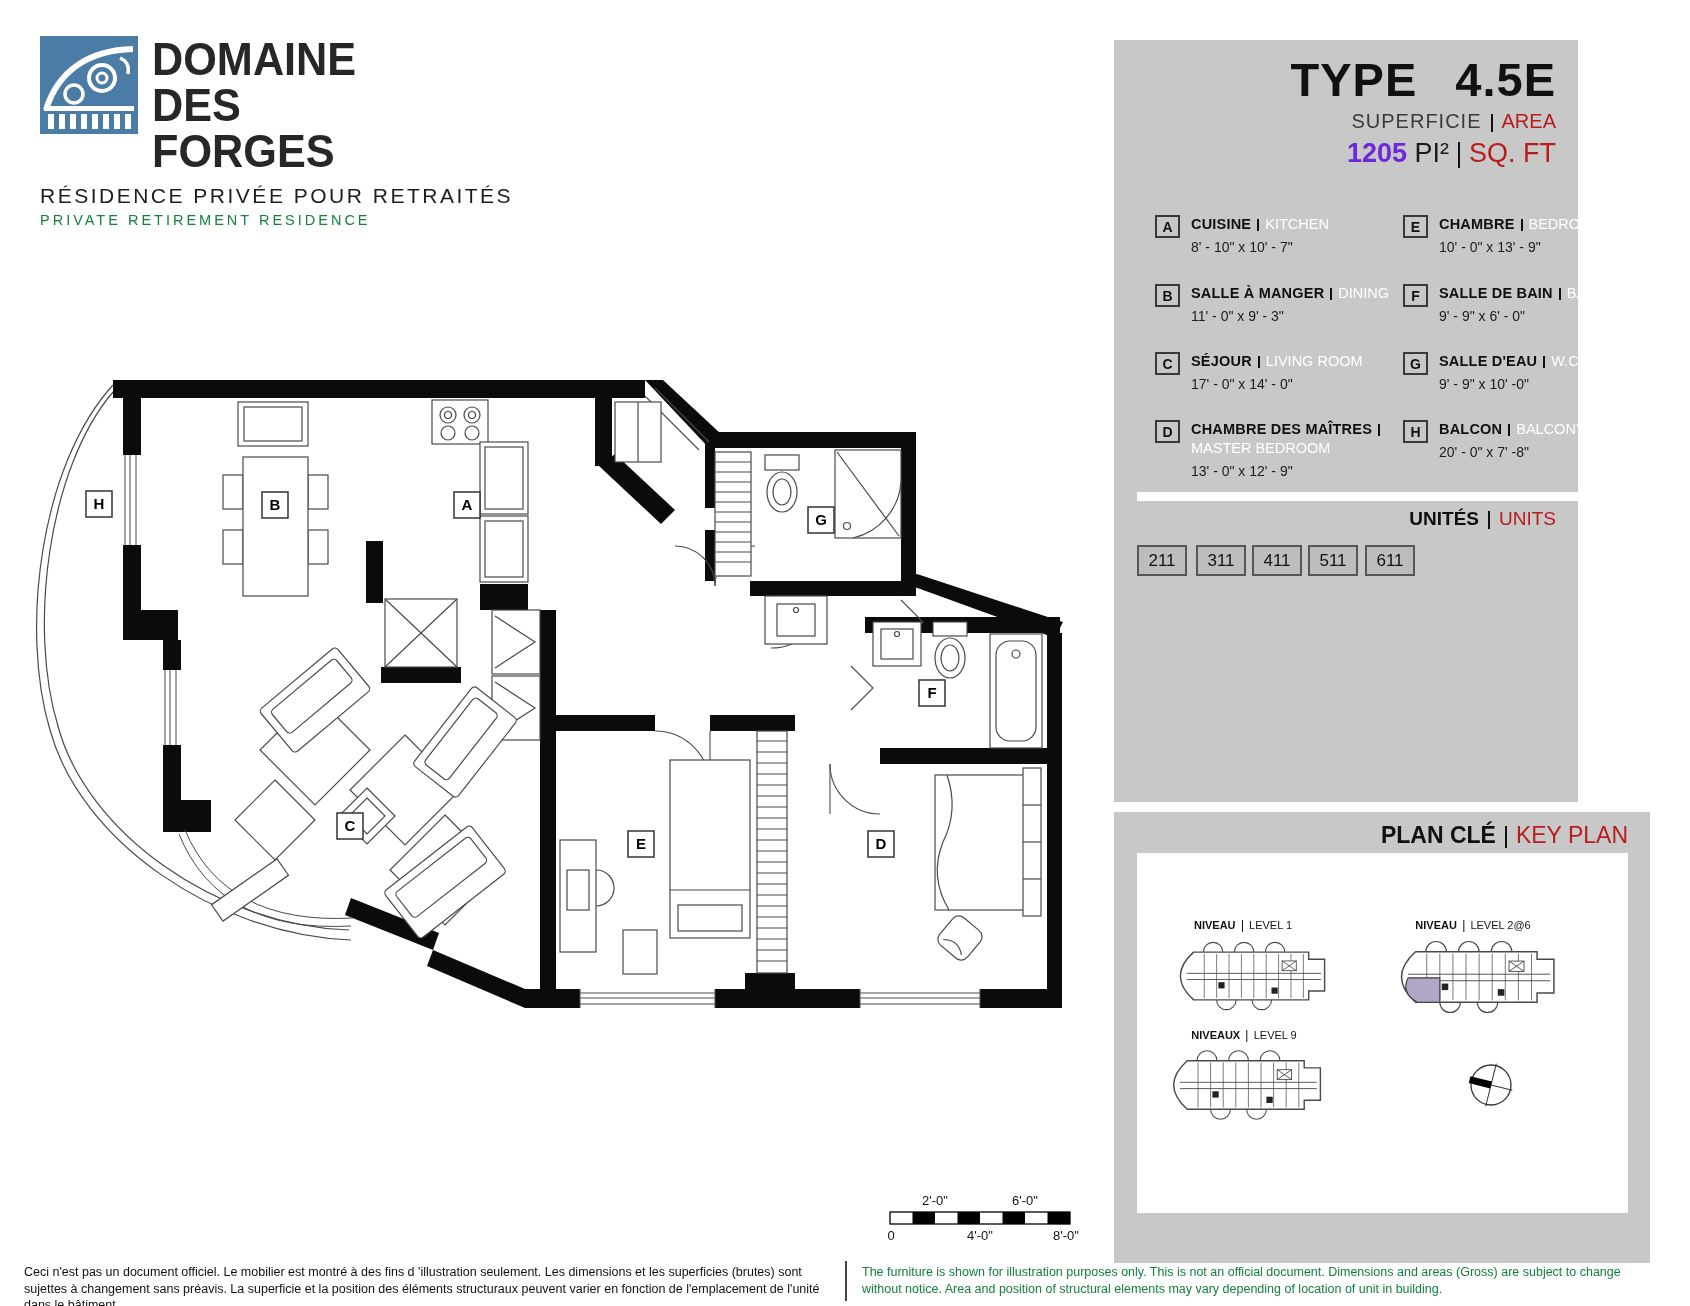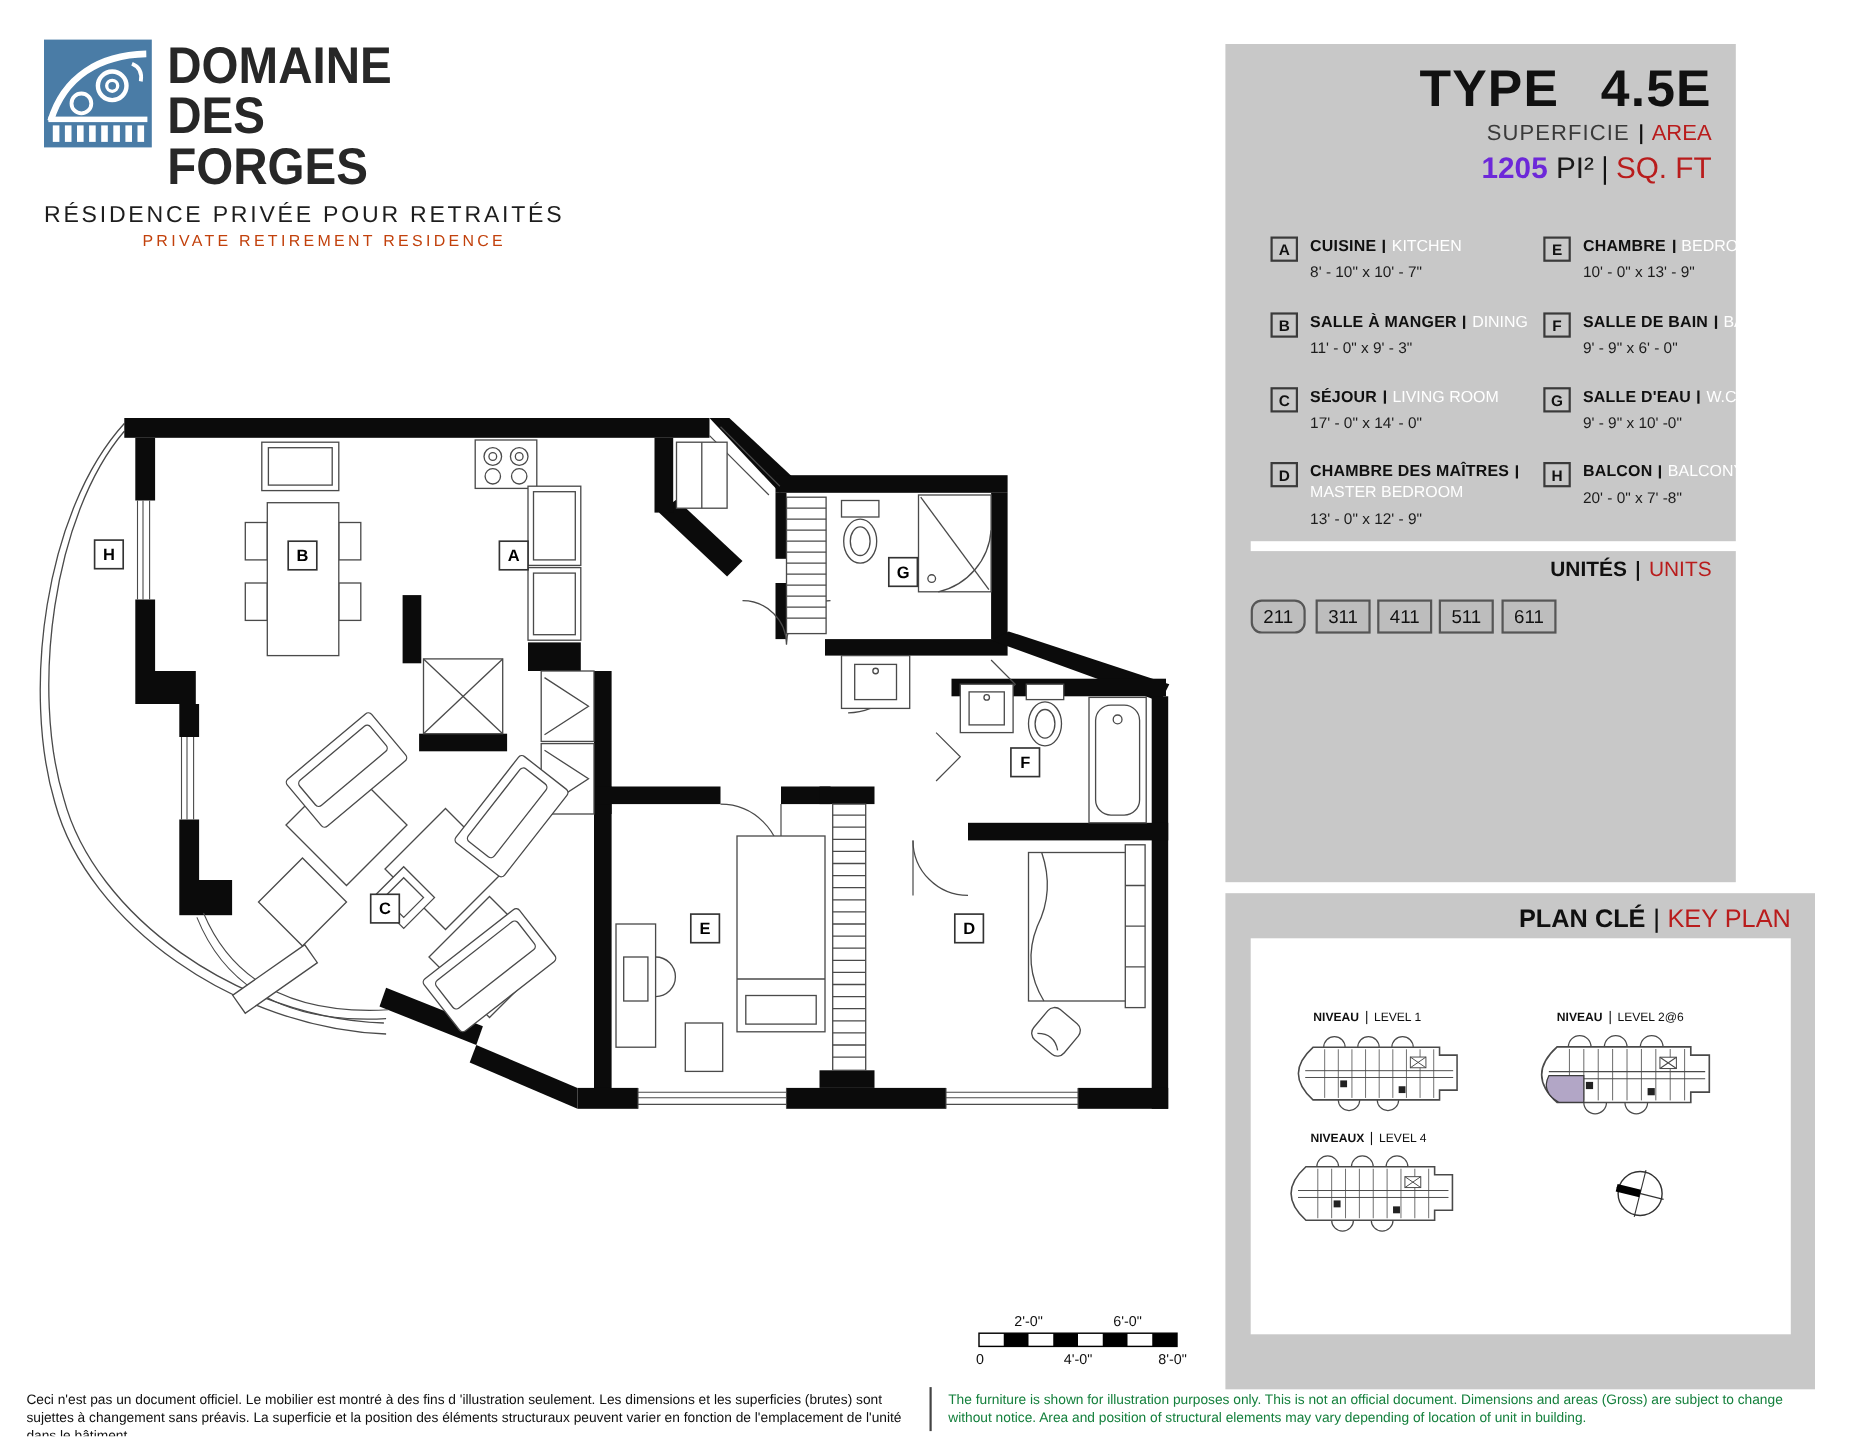--- a/index.html
+++ b/index.html
@@ -5,21 +5,21 @@
   * { margin:0; padding:0; box-sizing:border-box; }
   body { background:#fff; font-family:"Liberation Sans", sans-serif; }
   .page { position:relative; width:1690px; height:1306px; background:#fff; overflow:hidden; }
 
   
   .logo-wrap { position:absolute; left:40px; top:36px; width:420px; }
   .logo-row { display:flex; align-items:flex-start; }
   .logo-mark { width:98px; height:98px; background:#4a7ca6; flex:0 0 auto; }
   .logo-title { margin-left:14px; font-weight:bold; color:#272727; font-size:47px; line-height:0.98; letter-spacing:0px; transform:scaleX(0.92); transform-origin:left top; }
   .logo-sub-fr { margin-top:10px; font-size:21px; letter-spacing:2.5px; color:#1d1d1d; white-space:nowrap; }
-  .logo-sub-en { margin-top:4px; text-align:right; font-size:14.5px; letter-spacing:3px; color:#c2410c; }
+  .logo-sub-en { margin-top:4px; text-align:left; font-size:14.5px; letter-spacing:3px; color:#15803d; }
 
   
   .panel { position:absolute; background:#c8c8c8; }
   .panel-top  { left:1114px; top:40px;  width:464px; height:762px; }
   .panel-key  { left:1114px; top:812px; width:536px; height:451px; }
 
   .type-title { position:absolute; right:22px; top:12px; font-size:47px; font-weight:bold; color:#111; letter-spacing:1px; white-space:nowrap; }
   .type-title .gap { display:inline-block; width:38px; }
   .sup-line { position:absolute; right:22px; top:70px; font-size:20px; white-space:nowrap; }
   .sup-line .fr { color:#3a3a3a; letter-spacing:1px; }
@@ -166,21 +166,21 @@
       <div class="lg-text">
           <div class="lg-label"><b>BALCON</b><span class="vbar h12"></span><span class="lg-en">BALCONY</span></div>
       <div class="lg-dim">20' - 0" x 7' -8"</div>
         </div>
     </div>
 
     <div class="units-divider"></div>
     <div class="units-label">
       <span>UNITÉS</span><span class="vbar h18"></span><span class="white-txt" style="font-weight:normal">UNITS</span>
     </div>
-    <div class="unit-box" style="left:23px;border-radius:10px;">211</div>
+    <div class="unit-box" style="left:23px;">211</div>
     <div class="unit-box" style="left:82px;">311</div>
     <div class="unit-box" style="left:138px;">411</div>
     <div class="unit-box" style="left:194px;">511</div>
     <div class="unit-box" style="left:251px;">611</div>
   </div>
 
   <div class="panel panel-key">
     <div class="kp-title">
       <span class="fr">PLAN CLÉ</span><span class="vbar h22"></span><span class="white-txt">KEY PLAN</span>
     </div>
@@ -211,21 +211,21 @@
 
       <div class="kp-label" style="left:336px; top:66px;">
         <span class="fr">NIVEAU</span><span class="vbar h12" style="width:1.5px"></span><span>LEVEL 2@6</span>
       </div>
       <svg class="kp-bldg" style="left:243px; top:83px;" width="187" height="82" viewBox="0 0 200 86">
         <use href="#bldg-shape"></use>
         <path d="M 30,44 L 64,44 L 64,70 L 40,70 Q 22,60 30,44 Z" fill="#b2a6c6" stroke="#3d3d3d" stroke-width="1.2"></path>
       </svg>
 
       <div class="kp-label" style="left:107px; top:176px;">
-        <span class="fr">NIVEAUX</span><span class="vbar h12" style="width:1.5px"></span><span>LEVEL 4</span>
+        <span class="fr">NIVEAUX</span><span class="vbar h12" style="width:1.5px"></span><span>LEVEL 9</span>
       </div>
       <svg class="kp-bldg" style="left:16px; top:193px;" width="180" height="78" viewBox="0 0 200 86">
         <use href="#bldg-shape"></use>
       </svg>
 
       <svg class="kp-bldg" style="left:329px; top:207px;" width="50" height="50" viewBox="0 0 50 50">
         <circle cx="25" cy="25" r="20" fill="none" stroke="#333" stroke-width="1.3"></circle>
         <line x1="25" y1="3" x2="25" y2="47" stroke="#333" stroke-width="1" transform="rotate(14 25 25)"></line>
         <line x1="3" y1="25" x2="47" y2="25" stroke="#333" stroke-width="1" transform="rotate(14 25 25)"></line>
         <rect x="3" y="21.5" width="22" height="7" fill="#000" transform="rotate(14 25 25)"></rect>

